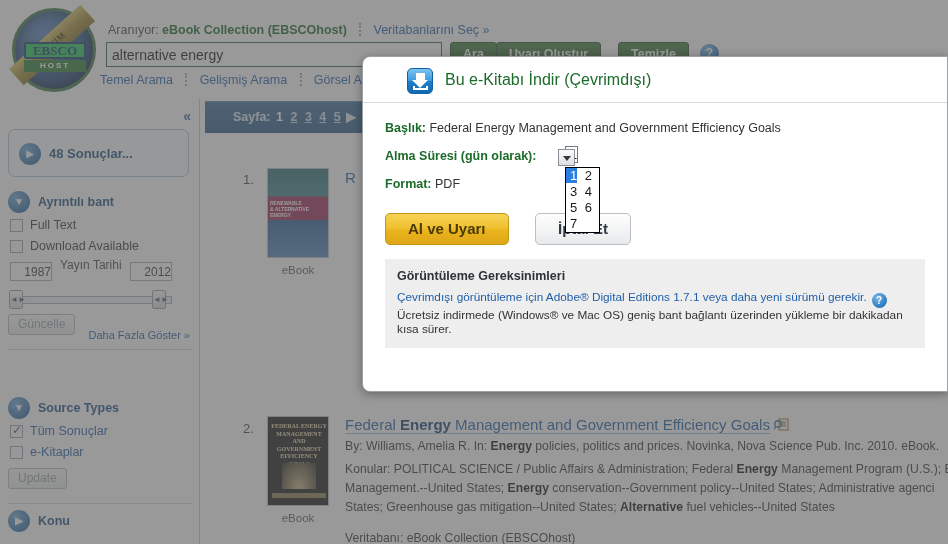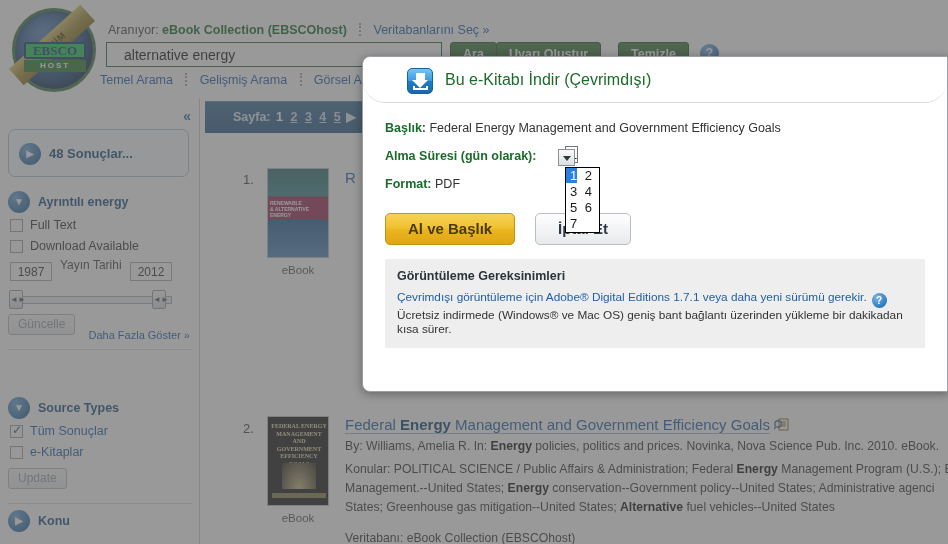--- a/index.html
+++ b/index.html
@@ -55,21 +55,21 @@
   .searching-label { color:#444; font-size:12.5px; }
   .searching-db { color:#1b6b2a; font-weight:bold; font-size:12.5px; }
   .dot-sep {
     display:inline-block; width:1px; height:13px; margin:0 9px -2px 9px;
     border-left:2px dotted #9aa6b0;
   }
   .link { color:#1f5fa9; text-decoration:none; font-size:12.5px; }
 
   .search-input {
     position:absolute; left:106px; top:42px; width:336px; height:25px;
-    border:1px solid #2e6b3a; background:#fff; padding:3px 17px;
+    border:1px solid #2e6b3a; background:#fff; padding:3px 5px;
     font-size:14px; font-family:"Liberation Sans", sans-serif; color:#111;
   }
   .btn-green {
     position:absolute; top:42px; height:25px;
     background:linear-gradient(180deg,#3f7b3f 0%, #2f6330 100%);
     border:1px solid #2a552a; border-radius:3px;
     color:#fff; font-size:12.5px; font-weight:bold;
     padding:0 12px; line-height:23px; cursor:pointer; white-space:nowrap;
   }
   #btn-ara { left:450px; }
@@ -134,21 +134,21 @@
   }
   .chk.on::after {
     content:"\2713"; position:absolute; left:1px; top:-3px;
     font-size:12px; color:#4a5560;
   }
   .chk-row .lab { position:absolute; left:22px; top:2px; font-size:12.5px; color:#333; }
   .chk-row .lab.link-blue { color:#1f5fa9; }
   .date-row { position:relative; height:30px; }
   .date-in {
     position:absolute; top:4px; width:42px; height:19px;
-    border:1px solid #a7b0b8; background:#fff; text-align:center;
+    border:1px solid #a7b0b8; background:#fff; text-align:right;
     font-size:12px; line-height:17px; color:#333;
   }
   .date-in.l { left:2px; }
   .date-in.r { left:122px; }
   .date-row .dlab { position:absolute; left:52px; top:0px; font-size:12px; color:#444; }
   .slider { position:relative; height:22px; }
   .slider .track {
     position:absolute; left:8px; top:8px; width:156px; height:8px;
     border:1px solid #a7b0b8; background:#eceff1;
   }
@@ -205,21 +205,21 @@
   }
 
   
   .modal {
     position:absolute; left:362px; top:56px; width:586px; height:336px;
     background:#ffffff; border:1px solid #9aa0a6;
     border-radius:8px 0 0 8px;
     box-shadow:0 2px 10px rgba(0,0,0,.35);
     z-index:60;
   }
-  .modal-head { position:relative; height:46px; border-bottom:1px solid #d7dade;border-radius:22px; }
+  .modal-head { position:relative; height:46px; border-bottom:1px solid #d7dade; }
   .dl-icon {
     position:absolute; left:44px; top:11px; width:26px; height:26px;
     border-radius:5px;
     background:linear-gradient(180deg,#7cc5f2 0%, #3a9ae0 48%, #1d7fc8 52%, #1569ad 100%);
     border:1px solid #1362a4;
   }
   .dl-icon .arrow {
     position:absolute; left:8px; top:4px; width:9px; height:9px; background:#fff;
   }
   .dl-icon .tri {
@@ -351,21 +351,21 @@
     <div class="collapse-arrows">«</div>
 
     <div class="results-box">
       <div class="circle-icon">▶</div>
       <div class="label">48 Sonuçlar...</div>
     </div>
 
     <div class="sb-section" style="top:92px;">
       <div class="sb-head">
         <div class="circle-icon">▼</div>
-        <div class="txt">Ayrıntılı energy</div>
+        <div class="txt">Ayrıntılı bant</div>
       </div>
       <div class="chk-row">
         <div class="chk"></div>
         <div class="lab">Full Text</div>
       </div>
       <div class="chk-row">
         <div class="chk"></div>
         <div class="lab">Download Available</div>
       </div>
       <div class="date-row">
@@ -492,21 +492,21 @@
         </span>
       </span>
     </div>
 
     <div class="fld">
       <span class="k">Format:</span>
       <span class="v">PDF</span>
     </div>
 
     <div class="btn-row">
-      <button class="btn-gold">Al ve Başlık</button>
+      <button class="btn-gold">Al ve Uyarı</button>
       <button class="btn-plain">İptal Et</button>
     </div>
 
     <div class="req-box">
       <div class="req-title">Görüntüleme Gereksinimleri</div>
       <div class="req-line1"><span>Çevrimdışı görüntüleme için Adobe® Digital Editions 1.7.1 veya daha yeni sürümü gerekir.</span><span class="q-icon">?</span></div>
       <div class="req-line2">Ücretsiz indirmede (Windows® ve Mac OS) geniş bant bağlantı üzerinden yükleme bir dakikadan kısa sürer.</div>
     </div>
   </div>
 </div>

